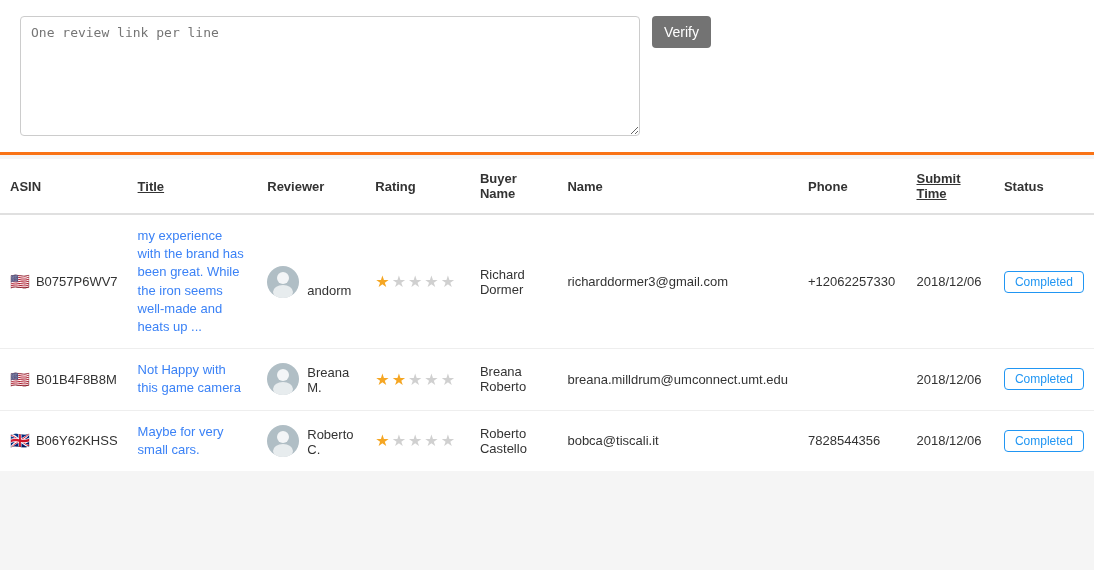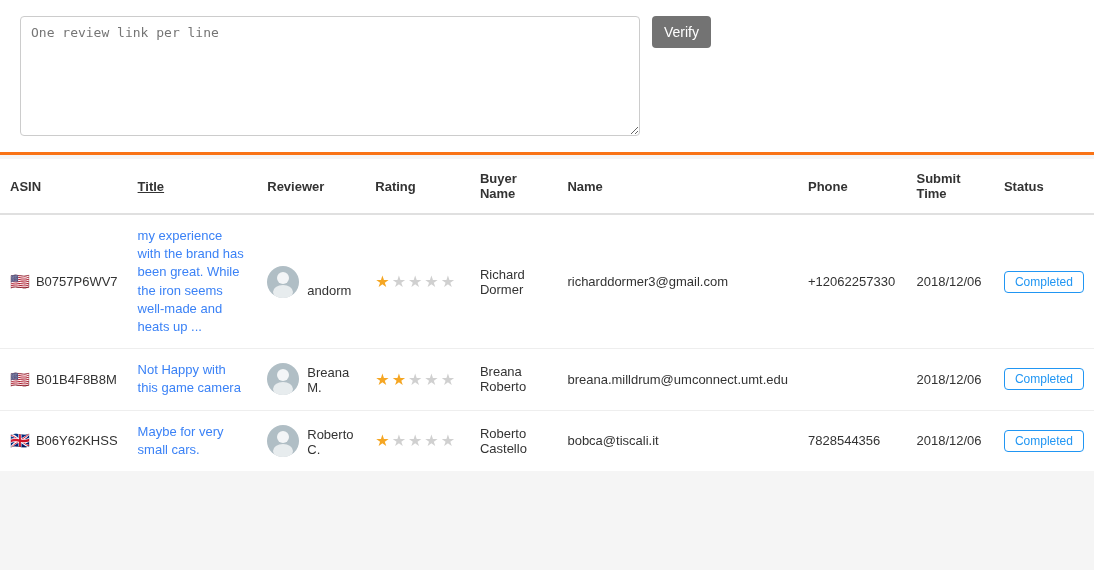--- a/index.html
+++ b/index.html
@@ -118,21 +118,21 @@
       text-align: right;
     }
 
     .col-asin { width: 110px; }
     .col-title { width: 180px; text-decoration: underline; }
     .col-reviewer { width: 110px; }
     .col-rating { width: 110px; }
     .col-buyer { width: 110px; }
     .col-email { width: 140px; }
     .col-phone { width: 110px; }
-    .col-submit { width: 90px; }
+    .col-submit { width: 90px; text-decoration: underline; }
     .col-status { width: 90px; }
   </style>
 </head>
 <body>
 
 <div class="top-section">
   <div class="input-row">
     <textarea placeholder="One review link per line" style=""></textarea>
     <button class="verify-btn">Verify</button>
   </div>

